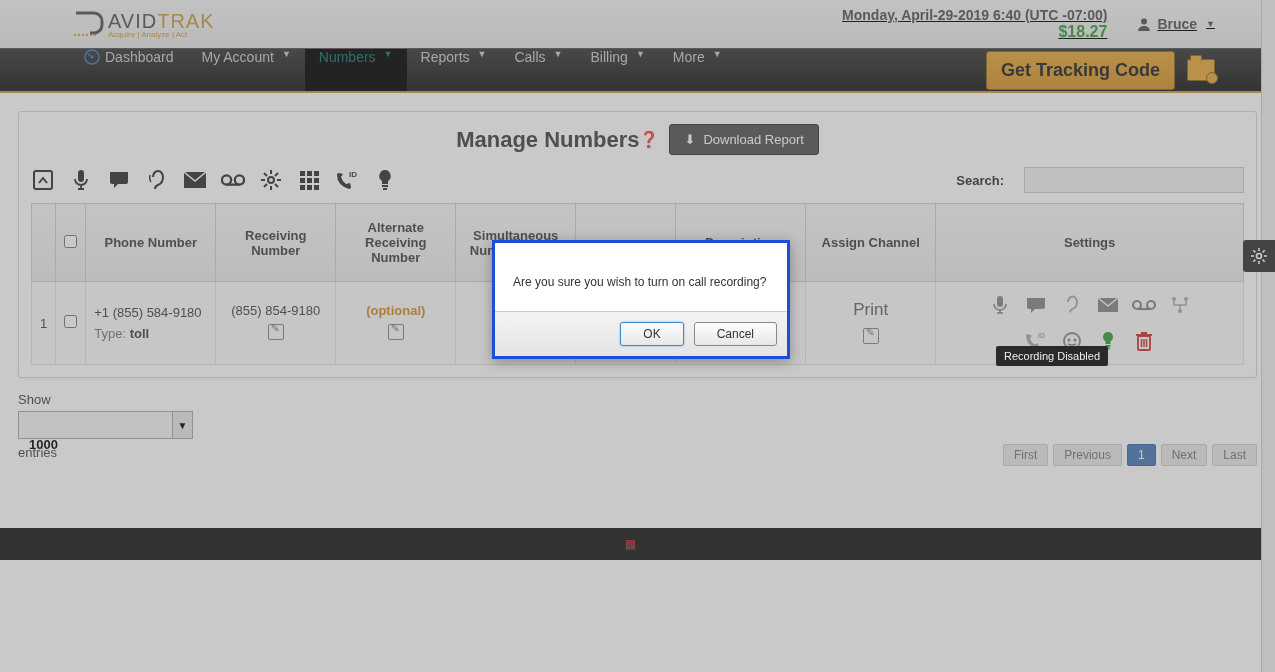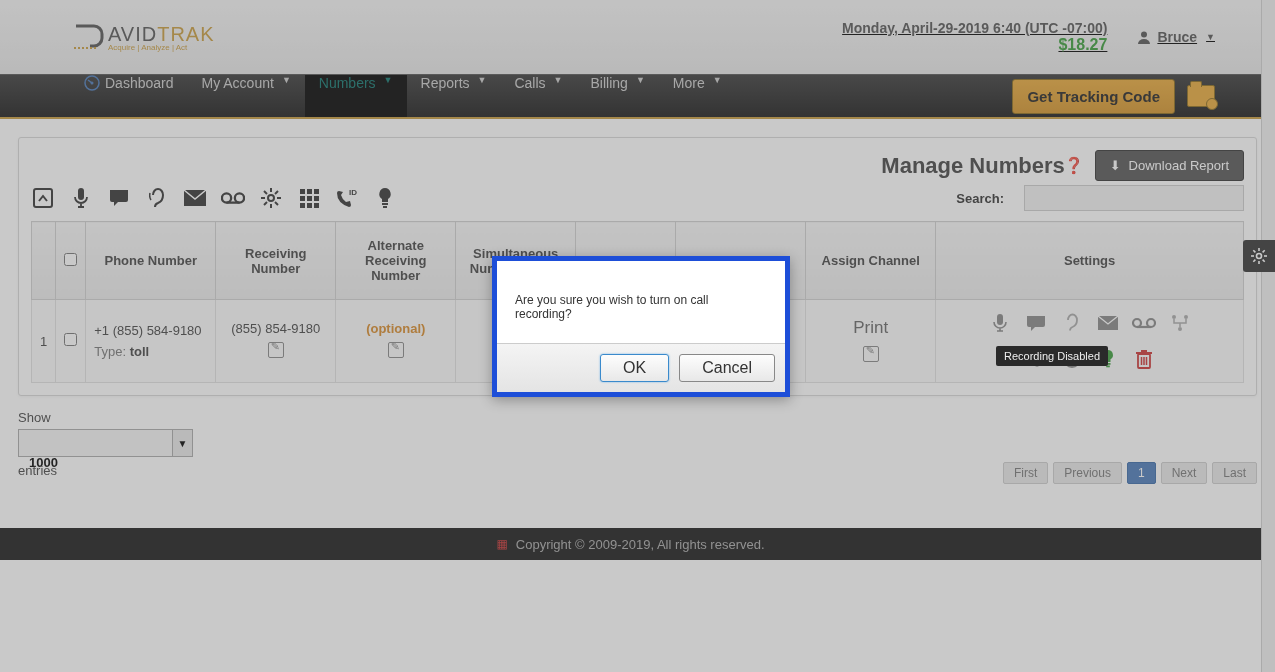--- a/index.html
+++ b/index.html
@@ -1,37 +1,37 @@
 <!DOCTYPE html>
 <html><head>
 <meta charset="utf-8">
 <style>
 * { box-sizing: border-box; margin: 0; padding: 0; }
 body { font-family: Arial, sans-serif; font-size: 13px; background: #fff; width: 1275px; height: 672px; position: relative; overflow: hidden; }
-.top-bar { height: 74px; background: linear-gradient(#f5f5f5, #e8e8e8); display: flex; align-items: center; padding: 0 60px 0 70px; justify-content: space-between; }
+.top-bar { height: 48px; background: linear-gradient(#f5f5f5, #e8e8e8); display: flex; align-items: center; padding: 0 60px 0 70px; justify-content: space-between; }
 .logo { display: flex; align-items: center; }
 .logo-text { font-size: 20px; letter-spacing: 1px; }
 .logo-avid { color: #555; }
 .logo-trak { color: #c89b3c; }
 .logo-sub { font-size: 8px; color: #c89b3c; letter-spacing: 0; margin-top: -3px; }
 .top-right { text-align: right; display: flex; align-items: center; gap: 30px; text-decoration: underline; }
 .datetime { color: #555; font-weight: bold; font-size: 14px; }
 .balance { color: #3a9d3a; font-weight: bold; font-size: 16px; text-align: right; }
 .user-menu { color: #555; font-weight: bold; font-size: 14px; display: flex; align-items: center; gap: 6px; cursor: pointer; }
 .nav-bar { height: 45px; background: linear-gradient(#3a3a3a, #1a1a1a); border-top: 1px solid #555; border-bottom: 2px solid #c89b3c; display: flex; align-items: stretch; padding: 0 60px 0 70px; }
 .nav-item { color: #ccc; padding: 0 14px; display: flex; gap: 5px; cursor: pointer; font-size: 14px; }
 .nav-item.active { background: #000; color: #0f766e; }
 .nav-spacer { flex: 1; }
-.tracking-btn { background: linear-gradient(#e8a93a, #d4942a); color: #222; font-weight: bold; border: 1px solid #8a6a1a; border-radius: 3px; padding: 8px 14px; align-self: center; cursor: pointer; font-size: 15px; }
+.tracking-btn { background: linear-gradient(#e8a93a, #d4942a); color: #222; font-weight: bold; border: 1px solid #8a6a1a; border-radius: 3px; padding: 8px 14px; align-self: center; cursor: pointer; font-size: 18px; }
 .folder-icon { width: 28px; height: 22px; background: #e8a93a; border-radius: 2px; align-self: center; margin-left: 12px; position: relative; border: 1px solid #8a6a1a; }
 .folder-icon::before { content: ""; position: absolute; top: -5px; left: 2px; width: 10px; height: 5px; background: #e8a93a; border: 1px solid #8a6a1a; border-bottom: none; border-radius: 2px 2px 0 0; }
 .folder-icon::after { content: ""; position: absolute; bottom: -4px; right: -4px; width: 10px; height: 10px; background: #e8a93a; border: 1px solid #8a6a1a; border-radius: 50%; }
 .content { padding: 18px; }
 .card { background: #fff; border: 1px solid #d8d8d8; border-radius: 3px; padding: 12px; box-shadow: 0 1px 3px rgba(0,0,0,0.05); }
-.card-header { display: flex; align-items: center; justify-content: flex-end; margin-bottom: 4px; }
+.card-header { display: flex; align-items: center; justify-content: center; margin-bottom: 12px; }
 .page-title { font-size: 22px; color: #444; font-weight: bold; }
 .download-btn { background: #555; color: #fff; border: 1px solid #333; border-radius: 3px; padding: 7px 14px; cursor: pointer; font-size: 13px; display: flex; align-items: center; gap: 8px; }
 .help-icon { color: #777; font-size: 16px; margin-right: 10px; }
 .toolbar-row { display: flex; align-items: center; justify-content: space-between; margin-bottom: 10px; }
 .icon-toolbar { display: flex; gap: 14px; }
 .tb-icon { width: 24px; height: 24px; display: flex; align-items: center; justify-content: center; color: #333; cursor: pointer; font-size: 20px; }
 .search-box { display: flex; align-items: center; gap: 20px; }
 .search-box label { font-weight: bold; color: #333; }
 .search-box input { height: 26px; width: 220px; border: 1px solid #ccc; background: #f2f2f2; padding: 0 6px; }
 table { width: 100%; border-collapse: collapse; }
@@ -50,24 +50,24 @@
 .show-row .lbl { color: #444; margin-bottom: 4px; display: block; }
 .show-select { width: 175px; height: 28px; border: 1px solid #aaa; background: #f5f5f5; display: flex; align-items: center; }
 .show-select .val { flex: 1; padding: 0 10px; font-weight: bold; margin-top: 39px; }
 .show-select .dd { width: 20px; height: 100%; border-left: 1px solid #aaa; background: #e8e8e8; display: flex; align-items: center; justify-content: center; font-size: 10px; }
 .pagination { display: flex; gap: 5px; justify-content: flex-end; margin-top: -20px; }
 .pg-btn { background: #e8e8e8; border: 1px solid #ccc; border-radius: 2px; padding: 3px 10px; color: #777; cursor: pointer; font-size: 12px; }
 .pg-btn.active { background: #4a7ab8; color: #fff; border-color: #3a6aa8; }
 .footer { position: absolute; left: 0; right: 14px; top: 528px; height: 32px; background: #1a1a1a; color: #aaa; display: flex; align-items: center; justify-content: center; font-size: 13px; gap: 8px; }
 .footer .sq { color: #c33; font-size: 12px; }
 .overlay { position: absolute; inset: 0; background: rgba(100,100,100,0.35); z-index: 100; }
-.dialog { position: absolute; left: 492px; top: 256px; width: 298px; background: #a16207; border: 5px solid #1d4ed8; box-shadow: 0 3px 12px rgba(0,0,0,0.3); z-index: 101; }
+.dialog { position: absolute; left: 492px; top: 240px; width: 298px; background: #a16207; border: 3px solid #1d4ed8; box-shadow: 0 3px 12px rgba(0,0,0,0.3); z-index: 101; }
 .dialog-body { padding: 32px 18px 22px 18px; background: #fff; font-size: 12px; color: #333; }
 .dialog-buttons { background: linear-gradient(#f4f4f4, #e4e4e4); border-top: 1px solid #ccc; padding: 10px; display: flex; justify-content: flex-end; gap: 10px; }
-.dlg-btn { padding: 4px 22px; border: 1px solid #888; border-radius: 3px; background: linear-gradient(#fdfdfd, #e8e8e8); cursor: pointer; font-size: 16px; color: #333; }
+.dlg-btn { padding: 4px 22px; border: 1px solid #888; border-radius: 3px; background: linear-gradient(#fdfdfd, #e8e8e8); cursor: pointer; font-size: 12px; color: #333; }
 .dlg-btn.primary { border: 1.5px solid #3a8acc; box-shadow: 0 0 2px #6ab0e8; }
 .gear-fab { position: absolute; right: 0; top: 240px; width: 32px; height: 32px; background: #333; color: #fff; display: flex; align-items: center; justify-content: center; border-radius: 3px 0 0 3px; z-index: 50; cursor: pointer; }
 .tooltip { position: absolute; left: 996px; top: 346px; background: #2a2a2a; color: #eee; font-size: 11px; padding: 4px 8px; border-radius: 2px; z-index: 102; }
 .caret { font-size: 9px; margin-left: 3px; }
 .right-edge { position: absolute; right: 0; top: 0; bottom: 0; width: 14px; background: #f0f0f0; border-left: 1px solid #d0d0d0; }
 svg { display: block; }
 .print-label { font-size: 17px; color: #666; margin-bottom: 2px; }
 </style>
 </head>
 <body>
@@ -371,21 +371,20 @@
     <span class="pg-btn">First</span>
     <span class="pg-btn">Previous</span>
     <span class="pg-btn active">1</span>
     <span class="pg-btn">Next</span>
     <span class="pg-btn">Last</span>
   </div>
 </div>
 
 <div class="footer">
   <span class="sq">▦</span>
-  <span>Copyright © 2009-2019, All rights reserved.</span>
 </div>
 
 <div class="gear-fab">
   <svg width="18" height="18" viewBox="0 0 18 18">
       <circle cx="9" cy="9" r="2.5" fill="none" stroke="#fff" stroke-width="1.6"></circle>
       <g stroke="#fff" stroke-width="1.6">
         <line x1="9" y1="1" x2="9" y2="4"></line>
         <line x1="9" y1="14" x2="9" y2="17"></line>
         <line x1="1" y1="9" x2="4" y2="9"></line>
         <line x1="14" y1="9" x2="17" y2="9"></line>

